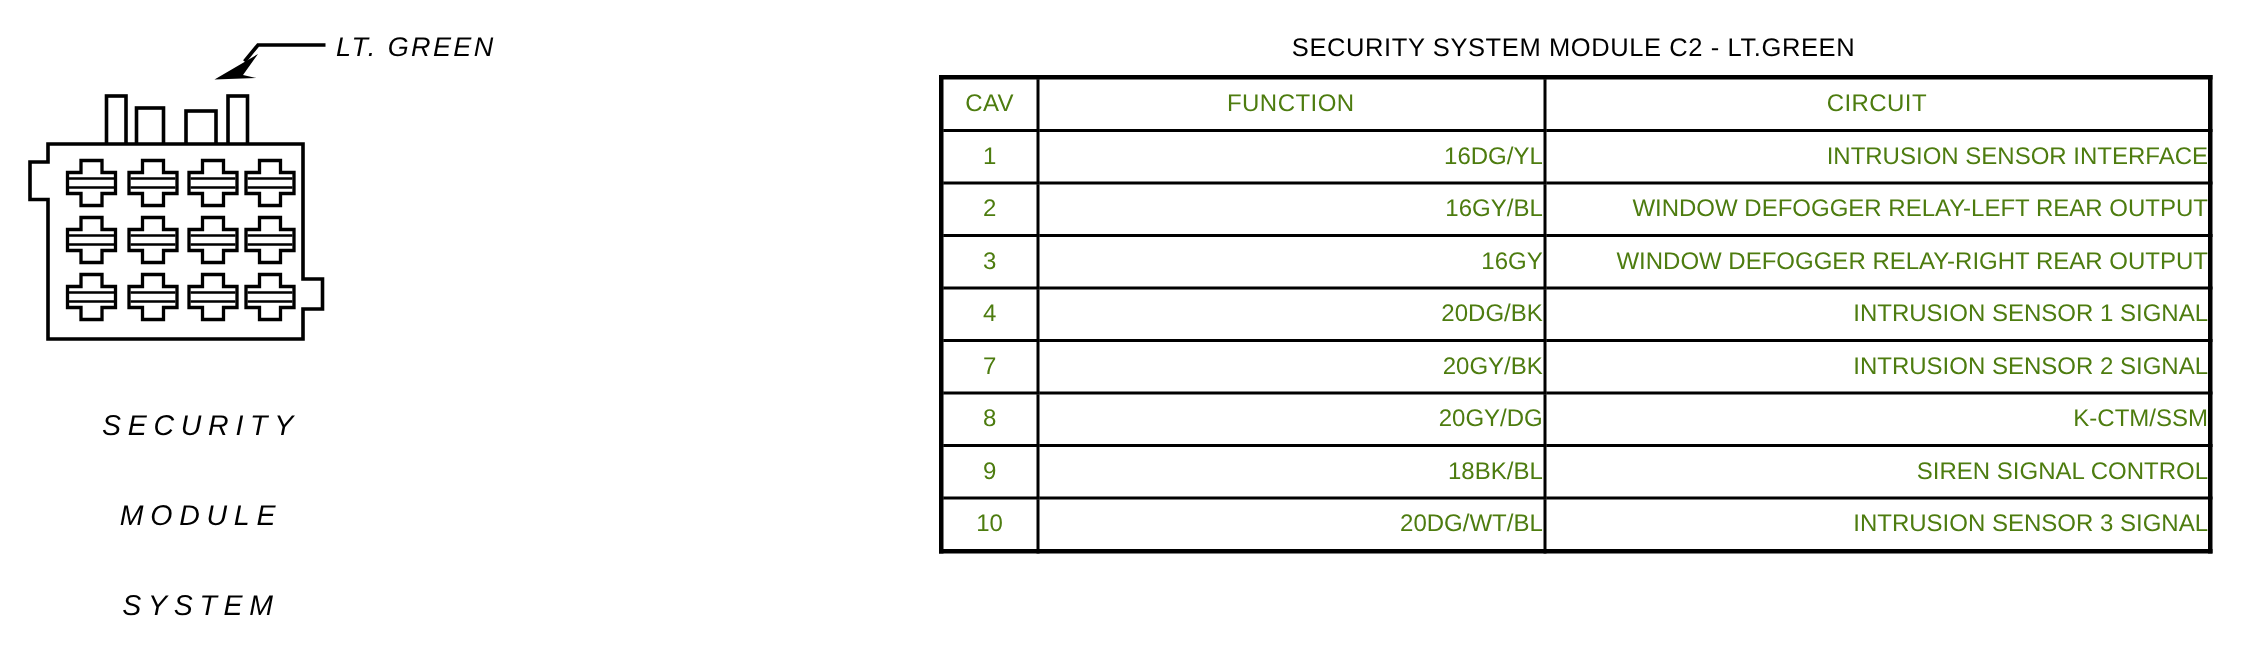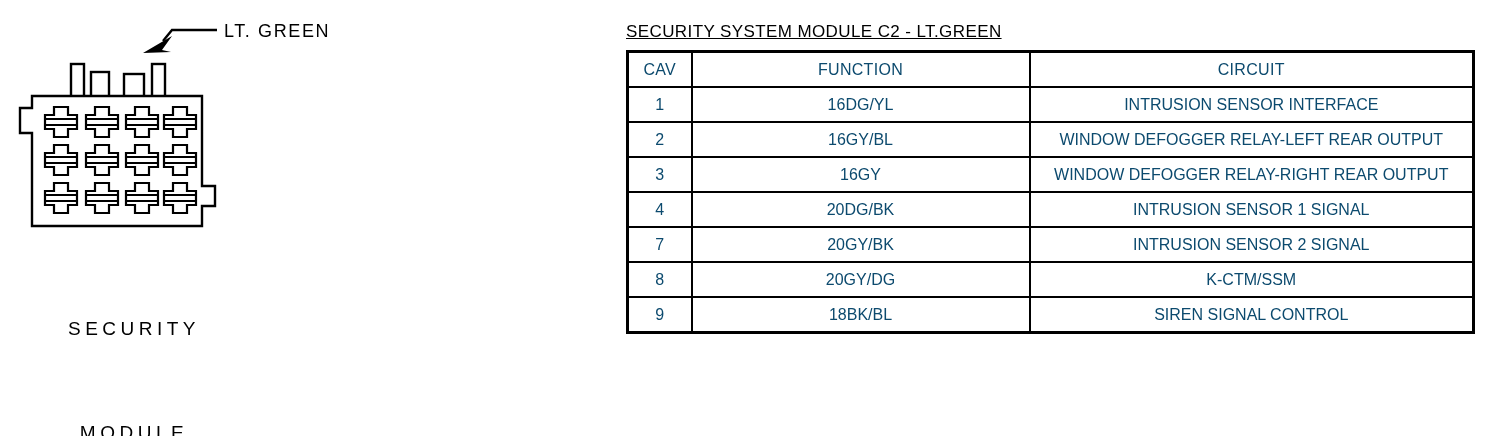--- a/index.html
+++ b/index.html
@@ -16,86 +16,86 @@
     color: #000000;
   }
 
   
   #connector-panel {
     position: absolute;
     left: 0;
     top: 0;
     width: 600px;
     height: 436px;
+    font-style: italic;
   }
   #connector-svg {
     position: absolute;
     left: 12px;
     top: 8px;
   }
 
   #connector-caption {
     position: absolute;
     left: 24px;
     top: 240px;
     width: 220px;
     text-align: center;
     font-size: 19px;
     letter-spacing: 4.5px;
     line-height: 30px;
     font-weight: 400;
     color: #000;
     white-space: pre-line;
   }
-  #connector-caption .cap-line { display: block; margin-top: 44px; }
+  #connector-caption .cap-line { display: block; }
 
   
   #table-panel {
     position: absolute;
     left: 626px;
     top: 22px;
     width: 846px;
   }
   #table-title {
-    text-align: left;
+    text-align: center;
     font-size: 17px;
     letter-spacing: 0.4px;
     margin: 0 0 8px 0;
     white-space: nowrap;
-    text-decoration: underline;
   }
   table#pinout-table {
     border-collapse: collapse;
     width: 846px;
     table-layout: fixed;
     border: 3px solid #000;
   }
   table#pinout-table th,
   table#pinout-table td {
     border: 2px solid #000;
     height: 33px;
     padding: 0;
     font-weight: 400;
     font-size: 16px;
-    color: #0c4a6e;
+    color: #4d7c0f;
     overflow: hidden;
     white-space: nowrap;
   }
   table#pinout-table thead th {
     text-align: center;
     font-size: 16px;
     letter-spacing: 0.3px;
   }
   col.col-cav   { width: 64px; }
   col.col-circ  { width: 338px; }
   col.col-func  { width: 444px; }
 
   td.cav  { text-align: center; font-size: 17px; }
-  td.circ { text-align: center; padding-left: 9px; font-size: 16px; margin-top: 20px; }
-  td.func { text-align: center; padding-left: 9px; font-size: 16px; }
+  td.circ { text-align: right; padding-left: 9px; font-size: 16px; margin-top: 20px; }
+  td.func { text-align: right; padding-left: 9px; font-size: 16px; }
 </style>
 </head>
 <body>
 
 <div id="connector-panel">
 
   <svg id="connector-svg" width="320" height="230" viewBox="0 0 320 230">
 
     <g>
       <path d="M 151 33 L 160 22 L 205 22" fill="none" stroke="#000" stroke-width="2.4"></path>
@@ -233,15 +233,20 @@
       <tr>
         <td class="cav">8</td>
         <td class="circ">20GY/DG</td>
         <td class="func">K-CTM/SSM</td>
       </tr>
       <tr>
         <td class="cav">9</td>
         <td class="circ">18BK/BL</td>
         <td class="func">SIREN SIGNAL CONTROL</td>
       </tr>
+      <tr>
+        <td class="cav">10</td>
+        <td class="circ">20DG/WT/BL</td>
+        <td class="func">INTRUSION SENSOR 3 SIGNAL</td>
+      </tr>
     </tbody>
   </table>
 </div>
 
 </body></html>

